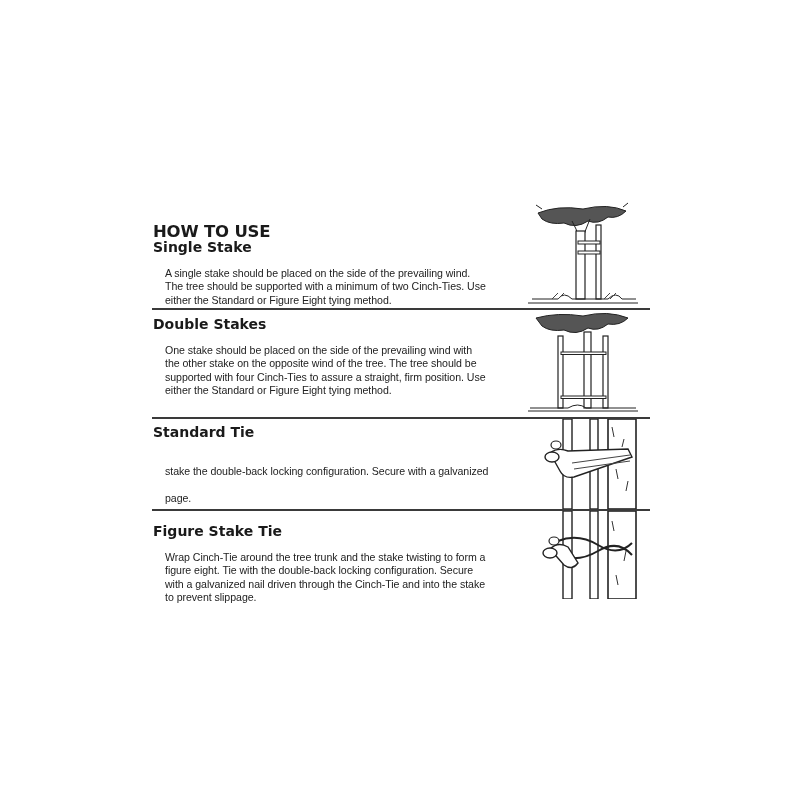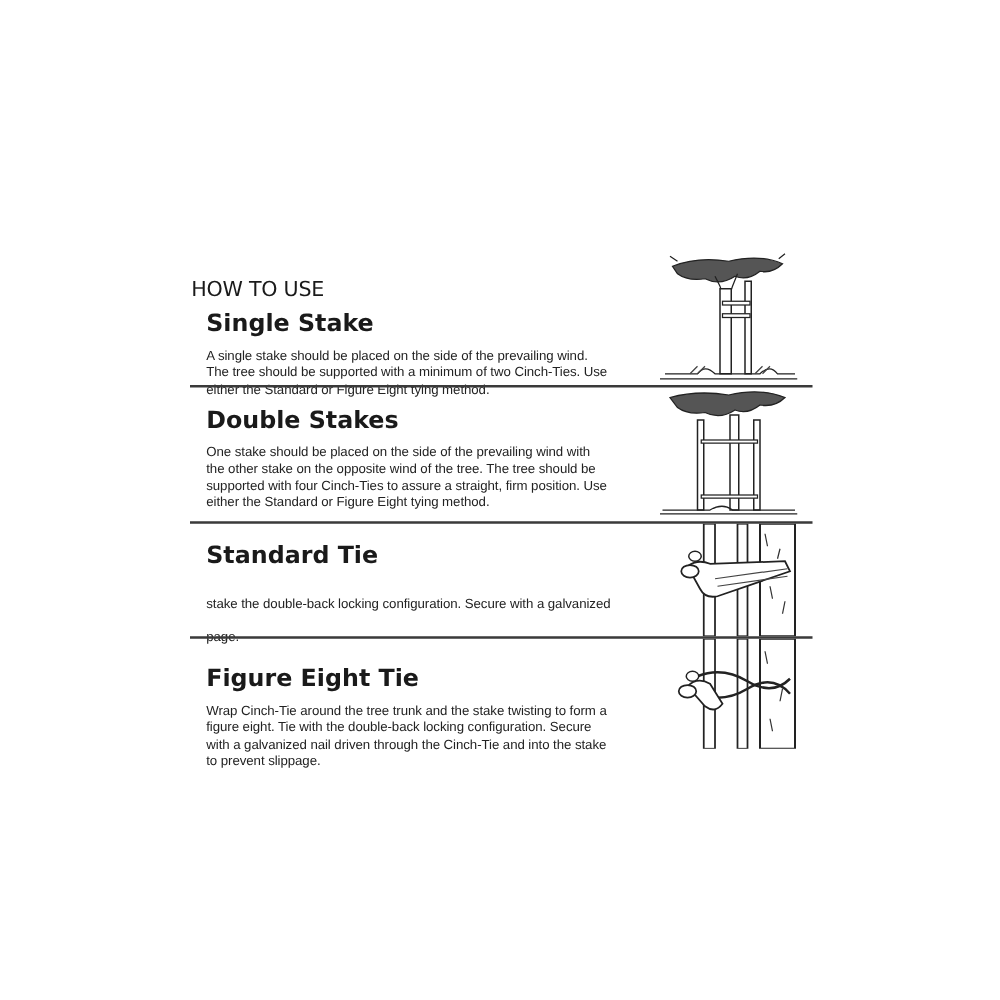--- a/index.html
+++ b/index.html
@@ -1,21 +1,21 @@
 <!DOCTYPE html>
 <html><head>
   <meta charset="utf-8">
   <style>
     html, body { margin: 0; padding: 0; background: #ffffff; }
     body { width: 800px; height: 800px; position: relative; overflow: hidden; font-family: "Liberation Sans", sans-serif; color: #1a1a1a; }
     .sheet { position: absolute; left: 145px; top: 195px; width: 510px; height: 408px; }
     .section { position: absolute; left: 0; width: 510px; }
     .text-col { position: absolute; left: 8px; width: 370px; }
-    .main-title { font-family: "DejaVu Sans", sans-serif; font-weight: normal; font-size: 16.5px; line-height: 17px; margin: 0; letter-spacing: -0.2px; }
-    .sec-title { font-family: "DejaVu Sans", sans-serif; font-weight: bold; font-size: 19px; line-height: 15px; margin: 12px; }
+    .main-title { font-family: "DejaVu Sans", sans-serif; font-weight: bold; font-size: 16.5px; line-height: 17px; margin: 0; letter-spacing: -0.2px; }
+    .sec-title { font-family: "DejaVu Sans", sans-serif; font-weight: bold; font-size: 14px; line-height: 15px; margin: 0; }
     .sec-body { font-size: 10.6px; line-height: 13.4px; margin: 12px; color: #222; letter-spacing: -0.05px; }
     .divider { position: absolute; left: 7px; width: 498px; height: 2px; background: #3a3a3a; }
     .illus { position: absolute; left: 383px; width: 110px; }
     svg { display: block; }
   </style>
 </head>
 <body>
 
 <div class="sheet">
 
@@ -96,21 +96,21 @@
         <ellipse cx="24" cy="38" rx="7" ry="5" fill="#fff" stroke="#222" stroke-width="1.4"></ellipse>
         <ellipse cx="28" cy="26" rx="5" ry="4" fill="#fff" stroke="#222" stroke-width="1.2"></ellipse>
       </svg>
     </div>
   </div>
 
   <div class="divider" style="top:314px;"></div>
 
   <div class="section" style="top:316px;height:92px;">
     <div class="text-col" style="top:13px;">
-      <h2 class="sec-title">Figure Eight Tie</h2>
+      <h2 class="sec-title">Figure Stake Tie</h2>
       <p class="sec-body">
         <span>Wrap Cinch-Tie around the tree trunk and the stake twisting to form a</span><br>
         <span>figure eight. Tie with the double-back locking configuration. Secure</span><br>
         <span>with a galvanized nail driven through the Cinch-Tie and into the stake</span><br>
         <span>to prevent slippage.</span>
       </p>
     </div>
     <div class="illus" style="top:0;">
       <svg width="110" height="88" viewBox="0 0 110 88">
         <rect x="35" y="0" width="9" height="88" fill="#fff" stroke="#222" stroke-width="1.4"></rect>

